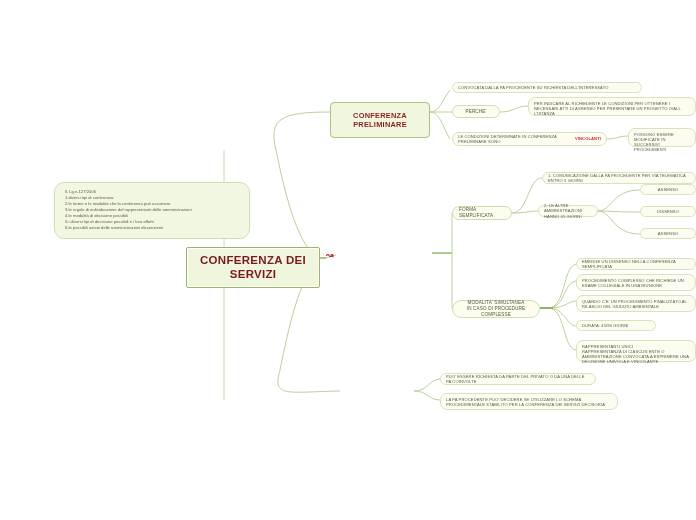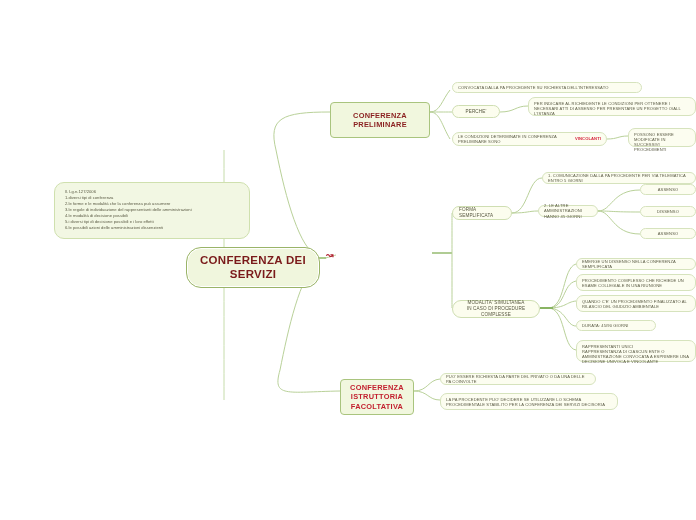--- a/index.html
+++ b/index.html
@@ -22,21 +22,21 @@
     color:#4a4a3a;
     line-height:1.25;
     padding:3px 5px;
     z-index:2;
   }
 
   
   .root{
     background:#f0f6dd;
     border:1.5px solid #9ab468;
-    border-radius:15px;
+    border-radius:2px;
     color:#7a1a1a;
     font-weight:bold;
     font-size:11.5px;
     letter-spacing:.3px;
     text-align:center;
     padding:5px 12px;
     box-shadow:0 0 0 1px #ffffff inset;
   }
   
   .lvl1{
@@ -209,18 +209,17 @@
 
   <div class="node leaf" style="left:576px;top:258px;width:120px;height:12px;">EMERGE UN DISSENSO NELLA CONFERENZA SEMPLIFICATA</div>
   <div class="node leaf two-line" style="left:576px;top:274px;width:120px;height:17px;">PROCEDIMENTO COMPLESSO CHE RICHIEDE UN ESAME COLLEGIALE IN UNA RIUNIONE</div>
   <div class="node leaf two-line" style="left:576px;top:295px;width:120px;height:17px;">QUANDO C'E' UN PROCEDIMENTO FINALIZZATO AL RILASCIO DEL GIUDIZIO AMBIENTALE</div>
   <div class="node leaf" style="left:576px;top:320px;width:80px;height:11px;">DURATA: 45/90 GIORNI</div>
   <div class="node leaf two-line" style="left:576px;top:340px;width:120px;height:22px;flex-direction:column;">
     <span>RAPPRESENTANTI UNICI</span>
     <span>RAPPRESENTANZA DI CIASCUN ENTE O AMMINISTRAZIONE CONVOCATA A ESPRIMERE UNA DECISIONE UNIVOCA E VINCOLANTE</span>
   </div>
 
-  <div class="node lvl1 red" style="left:340px;top:379px;width:74px;height:24px;">CONFERENZA ISTRUTTORIA FACOLTATIVA</div>
 
   <div class="node leaf" style="left:440px;top:373px;width:156px;height:12px;">PUO' ESSERE RICHIESTA DA PARTE DEL PRIVATO O DA UNA DELLE PA COINVOLTE</div>
   <div class="node leaf two-line" style="left:440px;top:393px;width:178px;height:17px;">LA PA PROCEDENTE PUO' DECIDERE SE UTILIZZARE LO SCHEMA PROCEDIMENTALE STABILITO PER LA CONFERENZA DEI SERVIZI DECISORIA</div>
 
 </div>
 
 </body></html>

